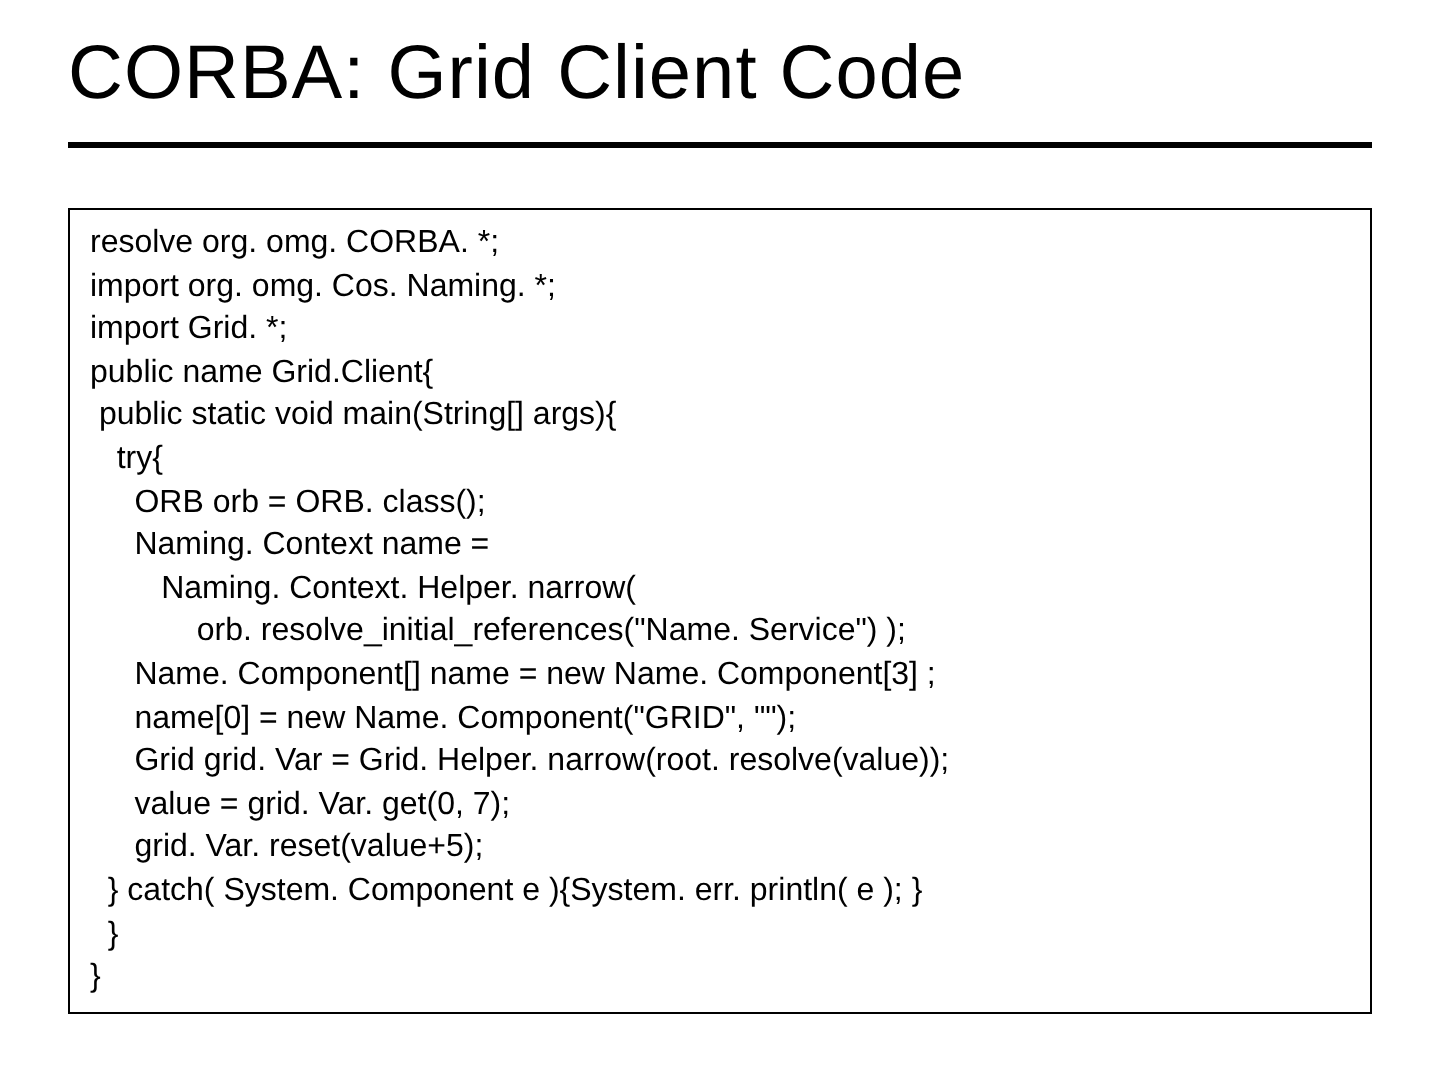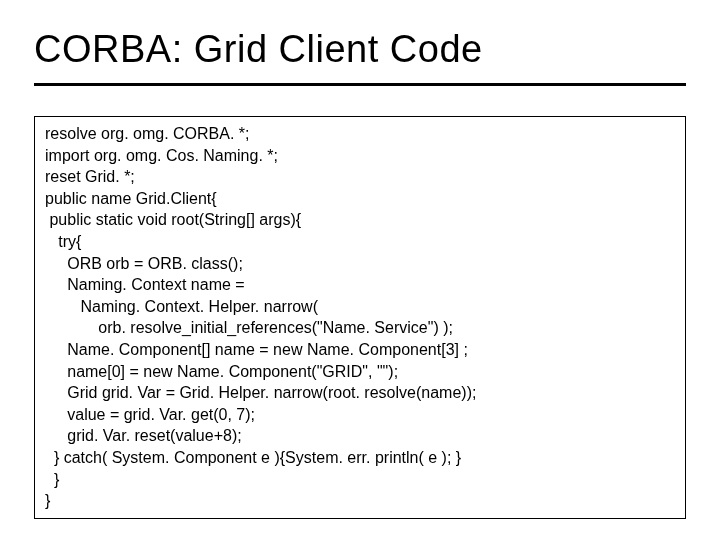--- a/index.html
+++ b/index.html
@@ -8,21 +8,21 @@
     width: 720px;
     height: 540px;
     background: #fff;
     font-family: Arial, Helvetica, sans-serif;
     color: #000;
   }
   .slide {
     box-sizing: border-box;
     width: 720px;
     height: 540px;
-    padding: 28px 34px 20px 34px;
+    padding: 16px 34px 20px 34px;
     position: relative;
   }
   .title {
     font-size: 38px;
     font-weight: 400;
     letter-spacing: 0.5px;
     margin: 0 0 12px 0;
   }
   .rule {
     border: none;
@@ -39,29 +39,29 @@
   }
 </style>
 </head>
 <body>
 
 <div class="slide">
   <h1 class="title">CORBA: Grid Client Code</h1>
   <hr class="rule">
   <div class="code-box"><span>resolve org. omg. CORBA. *;</span>
 <span>import org. omg. Cos. Naming. *;</span>
-<span>reset Grid. *;</span>
+<span>import Grid. *;</span>
 <span>public name Grid.Client{</span>
-<span> public static void root(String[] args){</span>
+<span> public static void main(String[] args){</span>
 <span>   try{</span>
 <span>     ORB orb = ORB. class();</span>
 <span>     Naming. Context name =</span>
 <span>        Naming. Context. Helper. narrow(</span>
 <span>            orb. resolve_initial_references("Name. Service") );</span>
 <span>     Name. Component[] name = new Name. Component[3] ;</span>
 <span>     name[0] = new Name. Component("GRID", "");</span>
-<span>     Grid grid. Var = Grid. Helper. narrow(root. resolve(name));</span>
+<span>     Grid grid. Var = Grid. Helper. narrow(root. resolve(value));</span>
 <span>     value = grid. Var. get(0, 7);</span>
-<span>     grid. Var. reset(value+8);</span>
+<span>     grid. Var. reset(value+5);</span>
 <span>  } catch( System. Component e ){System. err. println( e ); }</span>
 <span>  }</span>
 <span>}</span></div>
 </div>
 
 </body></html>

